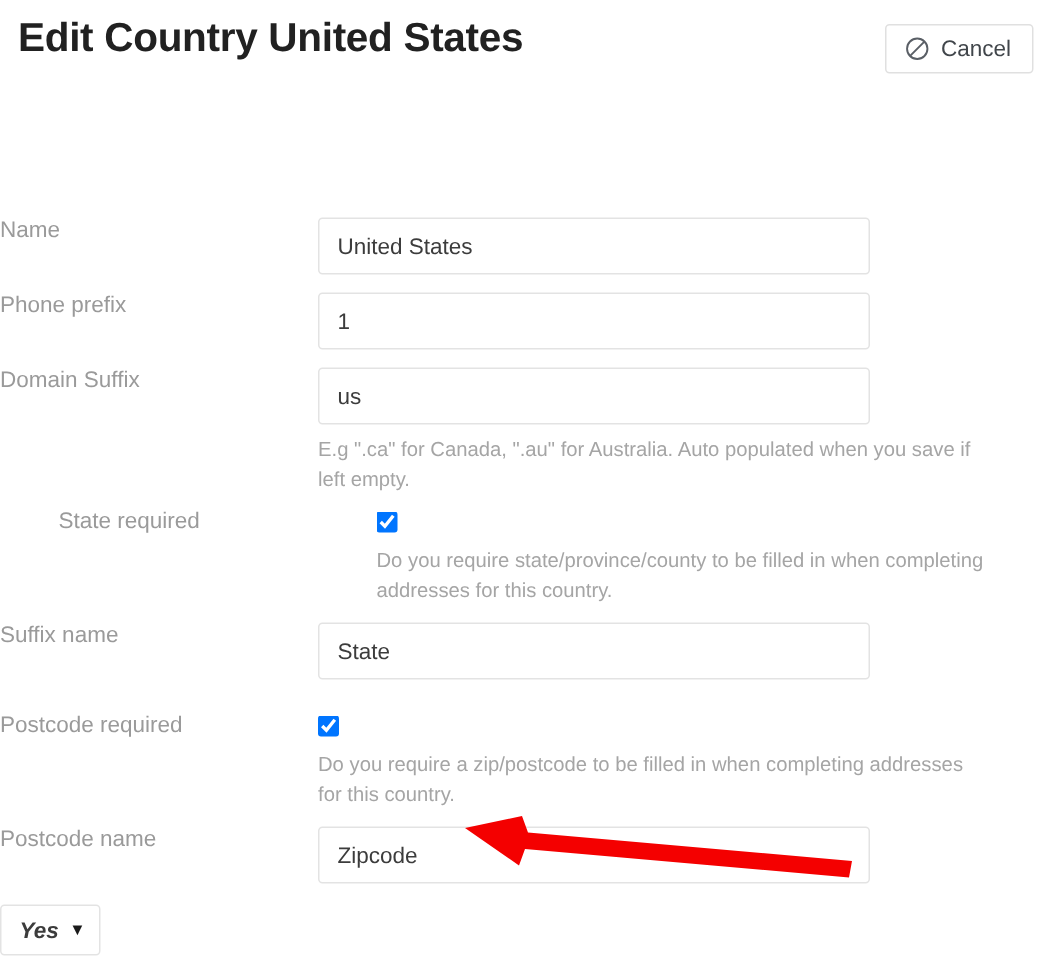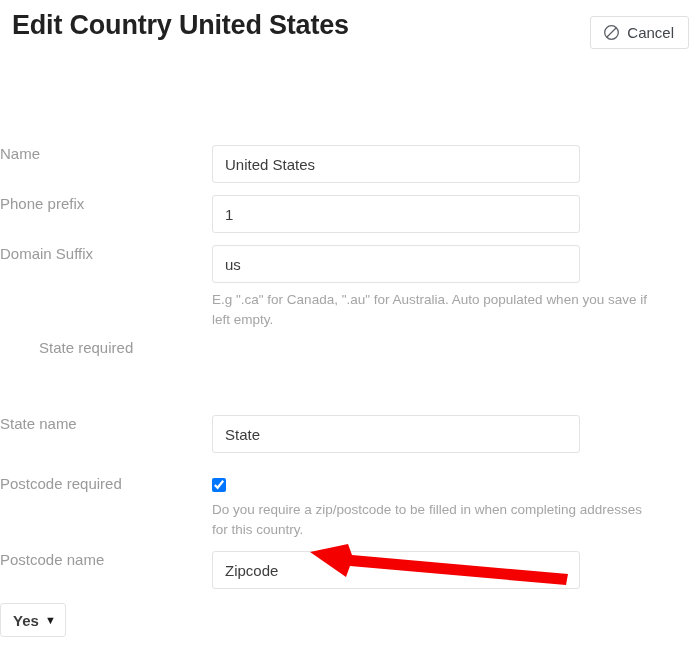--- a/index.html
+++ b/index.html
@@ -114,20 +114,21 @@
     padding: 0 26px 0 12px;
     font-size: 15px;
     font-weight: bold;
     color: #3c3c3c;
     font-family: "Liberation Sans", sans-serif;
     outline: none;
     appearance: none;
     -webkit-appearance: none;
     -moz-appearance: none;
     cursor: pointer;
+    font-style: italic;
   }
   .select-wrap {
     position: relative;
     display: inline-block;
   }
   .select-caret {
     position: absolute;
     right: 10px;
     top: 50%;
     transform: translateY(-50%);
@@ -191,24 +192,28 @@
   <div class="form-row r-domain">
     <div class="form-label">Domain Suffix</div>
     <div class="form-control-col">
       <input class="text-input" type="text" value="us" style="">
       <div class="help-text">E.g ".ca" for Canada, ".au" for Australia. Auto populated when you save if left empty.</div>
     </div>
   </div>
 
   <div class="form-row r-statereq">
     <div class="form-label">State required</div>
+    <div class="form-control-col">
+      <input class="checkbox-input" type="checkbox" checked="" style="">
+      <div class="help-text">Do you require state/province/county to be filled in when completing addresses for this country.</div>
+    </div>
   </div>
 
   <div class="form-row r-statename">
-    <div class="form-label">State name</div>
+    <div class="form-label">Suffix name</div>
     <div class="form-control-col">
       <input class="text-input" type="text" value="State" style="">
     </div>
   </div>
 
   <div class="form-row r-postreq">
     <div class="form-label">Postcode required</div>
     <div class="form-control-col">
       <input class="checkbox-input" type="checkbox" checked="" style="">
       <div class="help-text">Do you require a zip/postcode to be filled in when completing addresses for this country.</div>

